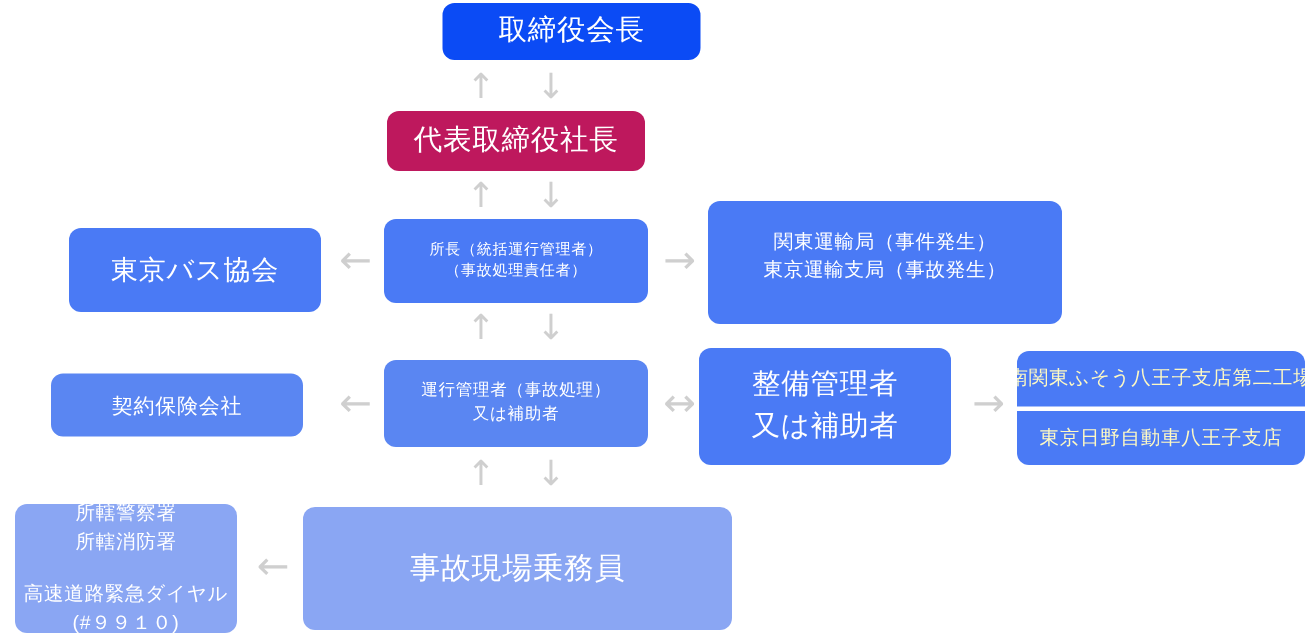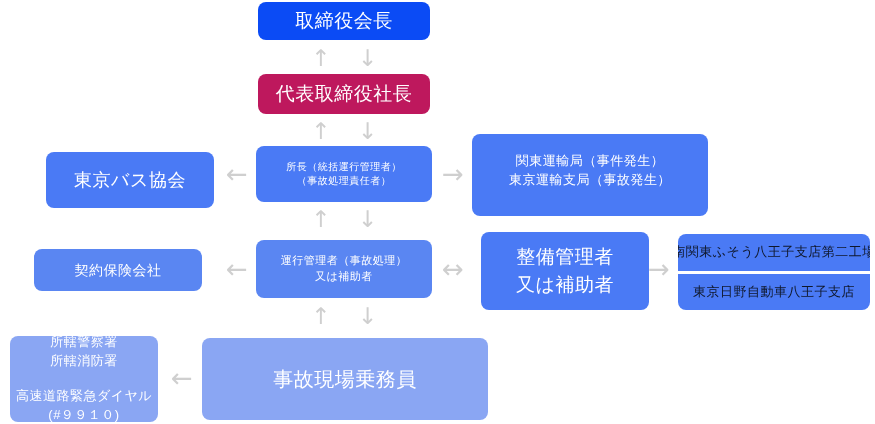--- a/index.html
+++ b/index.html
@@ -26,21 +26,21 @@
     justify-content: center;
     text-align: center;
     line-height: 1.45;
     letter-spacing: 0.5px;
     -webkit-font-smoothing: antialiased;
   }
 
   .node .line { display: block; white-space: nowrap; }
 
   
-  .tier-1 { background: #0b4bf5; }
+  .tier-1 { background: #0b4bf5; margin-left: 37px; }
   .tier-2 { background: #be185d; }
   .tier-3 { background: #4a7af5; }
   .tier-4 { background: #5a86f2; }
   .tier-6 { background: #8aa6f3; }
 
   
   .arrow {
     position: absolute;
     color: #cfcfcf;
     font-family: "DejaVu Sans", sans-serif;
@@ -60,21 +60,21 @@
     flex-direction: column;
     border-radius: 8px;
     overflow: hidden;
     background: #4a7af5;
   }
   .stack .cell {
     flex: 1;
     display: flex;
     align-items: center;
     justify-content: center;
-    color: #0f172a;
+    color: #fef9c3;
     text-align: center;
     letter-spacing: 0.5px;
     white-space: nowrap;
     -webkit-font-smoothing: antialiased;
   }
   .stack .divider {
     height: 3px;
     background: #ffffff;
     flex: none;
   }
@@ -120,21 +120,21 @@
 </div>
 
 <div class="arrow arrow-h" style="left:218px; top:255px; width:38px; height:28px;">←</div>
 
 <div class="node tier-4" style="left:34px; top:249px; width:168px; height:42px; font-size:14px;">
   <span class="line">契約保険会社</span>
 </div>
 
 <div class="arrow arrow-h" style="left:434px; top:255px; width:38px; height:28px;">↔</div>
 
-<div class="node tier-3" style="left:481px; top:232px; width:168px; height:78px; font-size:19px;">
+<div class="node tier-3" style="left:466px; top:232px; width:168px; height:78px; font-size:19px;">
   <span class="line">整備管理者</span>
   <span class="line">又は補助者</span>
 </div>
 
 <div class="arrow arrow-h" style="left:640px; top:255px; width:38px; height:28px;">→</div>
 
 <div class="stack" style="left:678px; top:234px; width:192px; height:76px;">
   <div class="cell" style="font-size:13px;">南関東ふそう八王子支店第二工場</div>
   <div class="divider"></div>
   <div class="cell" style="font-size:13px;">東京日野自動車八王子支店</div>

